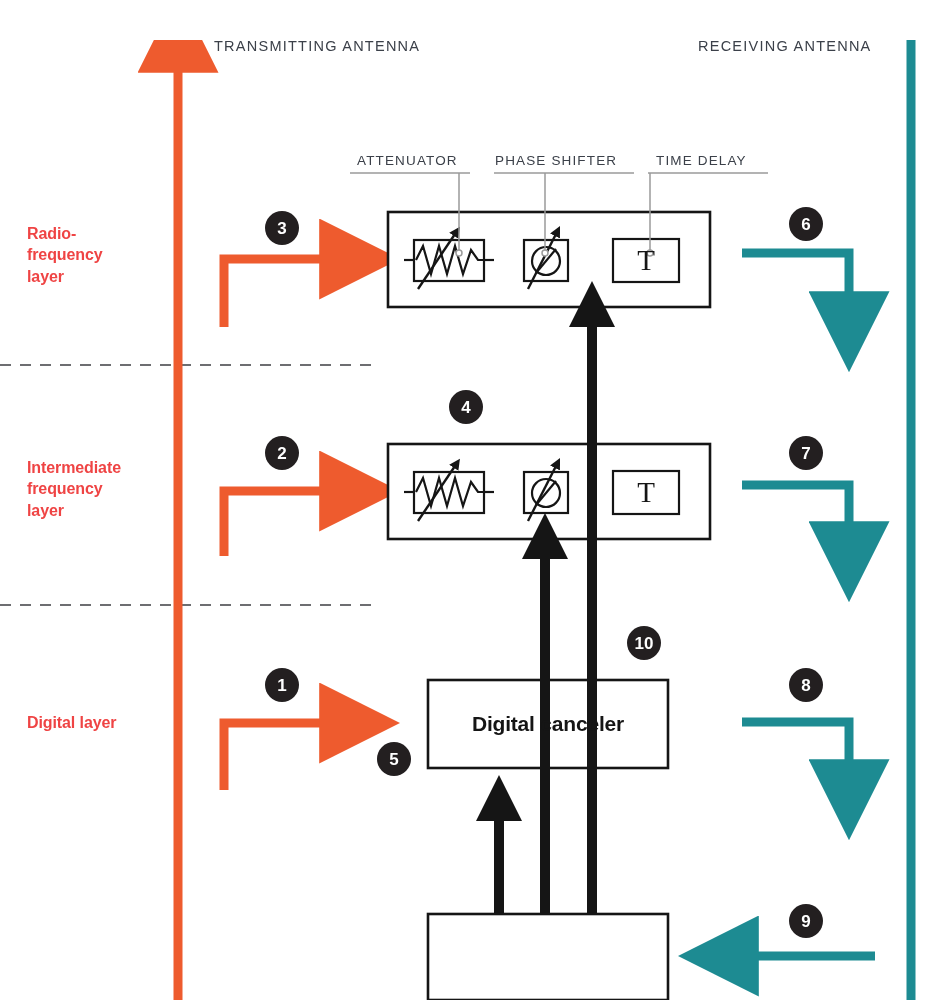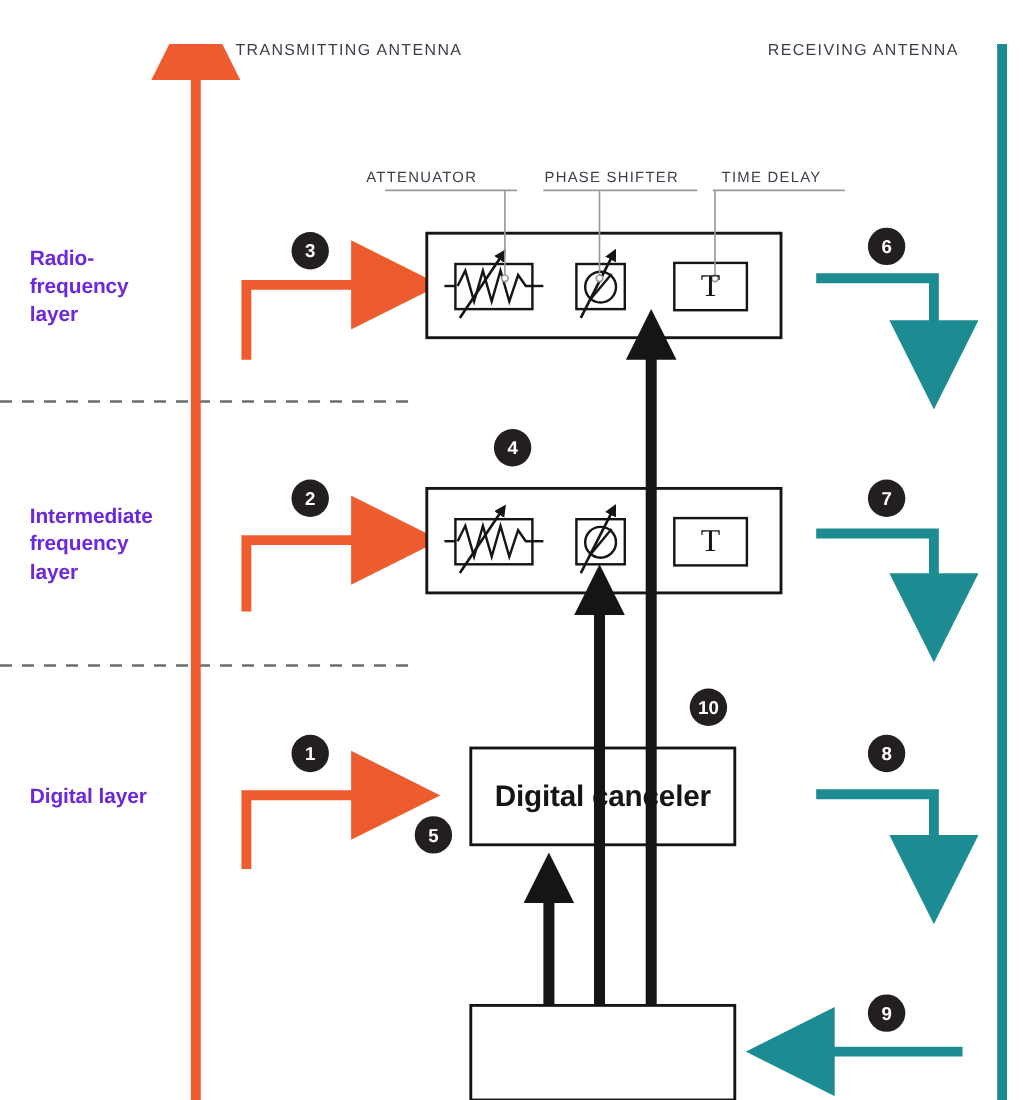--- a/index.html
+++ b/index.html
@@ -43,23 +43,23 @@
   .comp-caption {
     font-size: 13.5px;
     letter-spacing: 1.15px;
     color: #3b4049;
     white-space: nowrap;
     font-family: "Liberation Sans", sans-serif;
   }
 
   
   .layer-title {
-    font-size: 19px;
+    font-size: 16px;
     font-weight: bold;
-    color: #6d28d9;
+    color: #ef4444;
     line-height: 1.33;
     letter-spacing: -0.1px;
     font-family: "Liberation Sans", sans-serif;
   }
 
   
   .badge {
     position: absolute;
     width: 34px;
     height: 34px;
@@ -72,21 +72,21 @@
     align-items: center;
     justify-content: center;
     font-family: "Liberation Sans", sans-serif;
     line-height: 1;
     box-sizing: border-box;
   }
 
   
   .block-label {
     position: absolute;
-    font-size: 27px;
+    font-size: 21px;
     font-weight: bold;
     color: #151515;
     display: flex;
     align-items: center;
     justify-content: center;
     font-family: "Liberation Sans", sans-serif;
     letter-spacing: -0.2px;
   }
 </style>
 </head>
@@ -235,21 +235,21 @@
     </g>
 
     <g>
       <line x1="499" y1="874" x2="499" y2="772" stroke="#151515" stroke-width="10" marker-end="url(#mk-black-up)"></line>
     </g>
   </svg>
 
   <div class="abs antenna-caption" style="left:214px; top:-2px;">TRANSMITTING ANTENNA</div>
   <div class="abs antenna-caption" style="left:698px; top:-2px;">RECEIVING ANTENNA</div>
 
-  <div class="abs comp-caption" style="left:333px; top:113px;">ATTENUATOR</div>
+  <div class="abs comp-caption" style="left:357px; top:113px;">ATTENUATOR</div>
   <div class="abs comp-caption" style="left:495px; top:113px;">PHASE SHIFTER</div>
   <div class="abs comp-caption" style="left:656px; top:113px;text-align:right;">TIME DELAY</div>
 
   <div class="abs" style="left:613px; top:199px; width:66px; height:43px; display:flex; align-items:center; justify-content:center; font-size:29px; color:#151515; font-family:'Liberation Serif', serif;">T</div>
   <div class="abs" style="left:613px; top:431px; width:66px; height:43px; display:flex; align-items:center; justify-content:center; font-size:29px; color:#151515; font-family:'Liberation Serif', serif;">T</div>
 
   <div class="abs layer-title" style="left:27px; top:183px;">
     <div>Radio-</div>
     <div>frequency</div>
     <div>layer</div>

